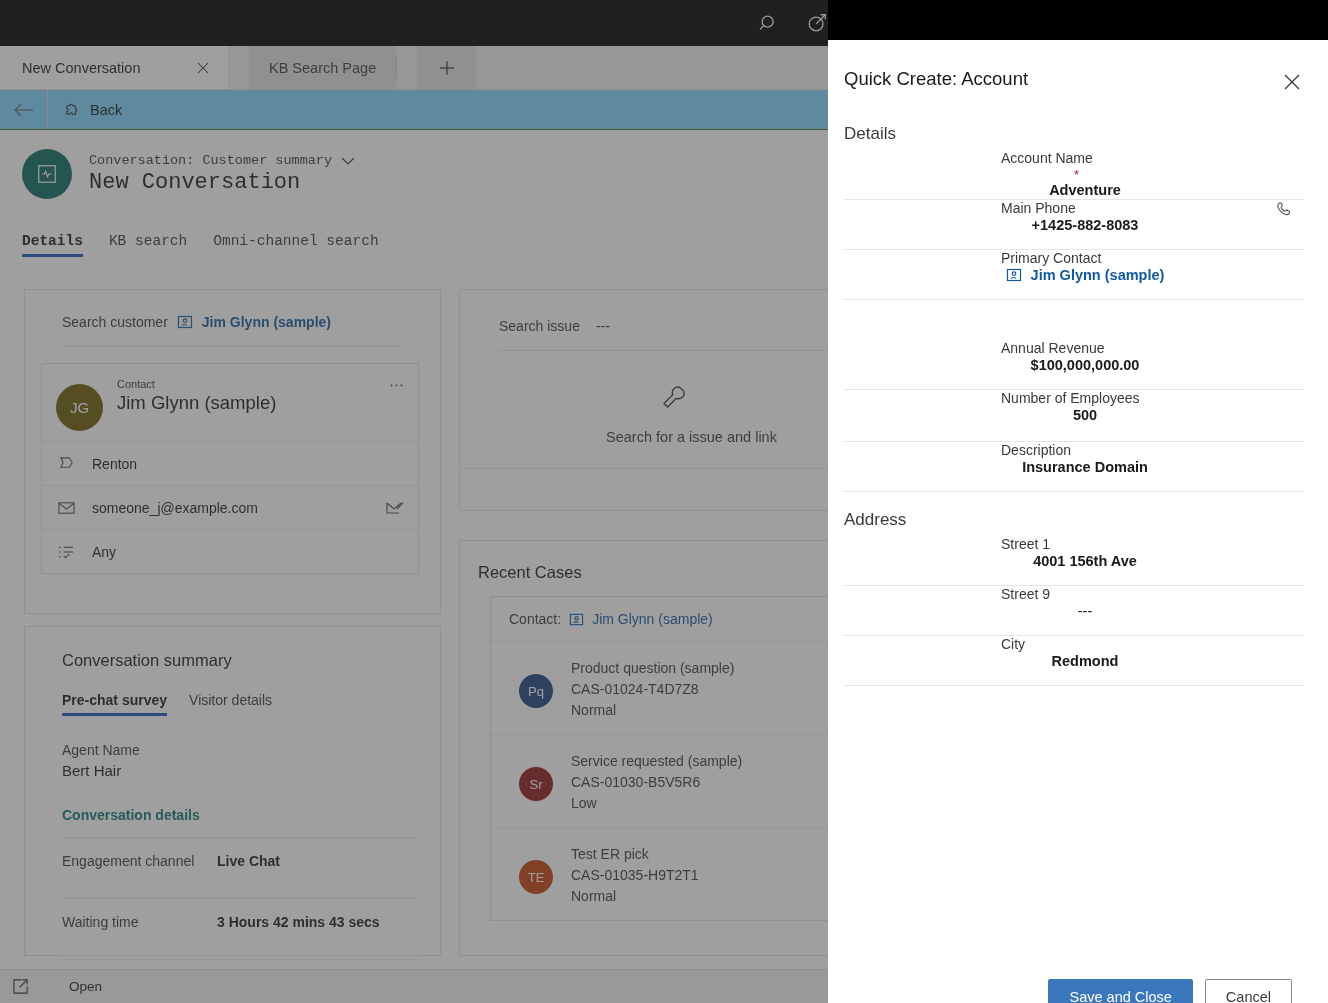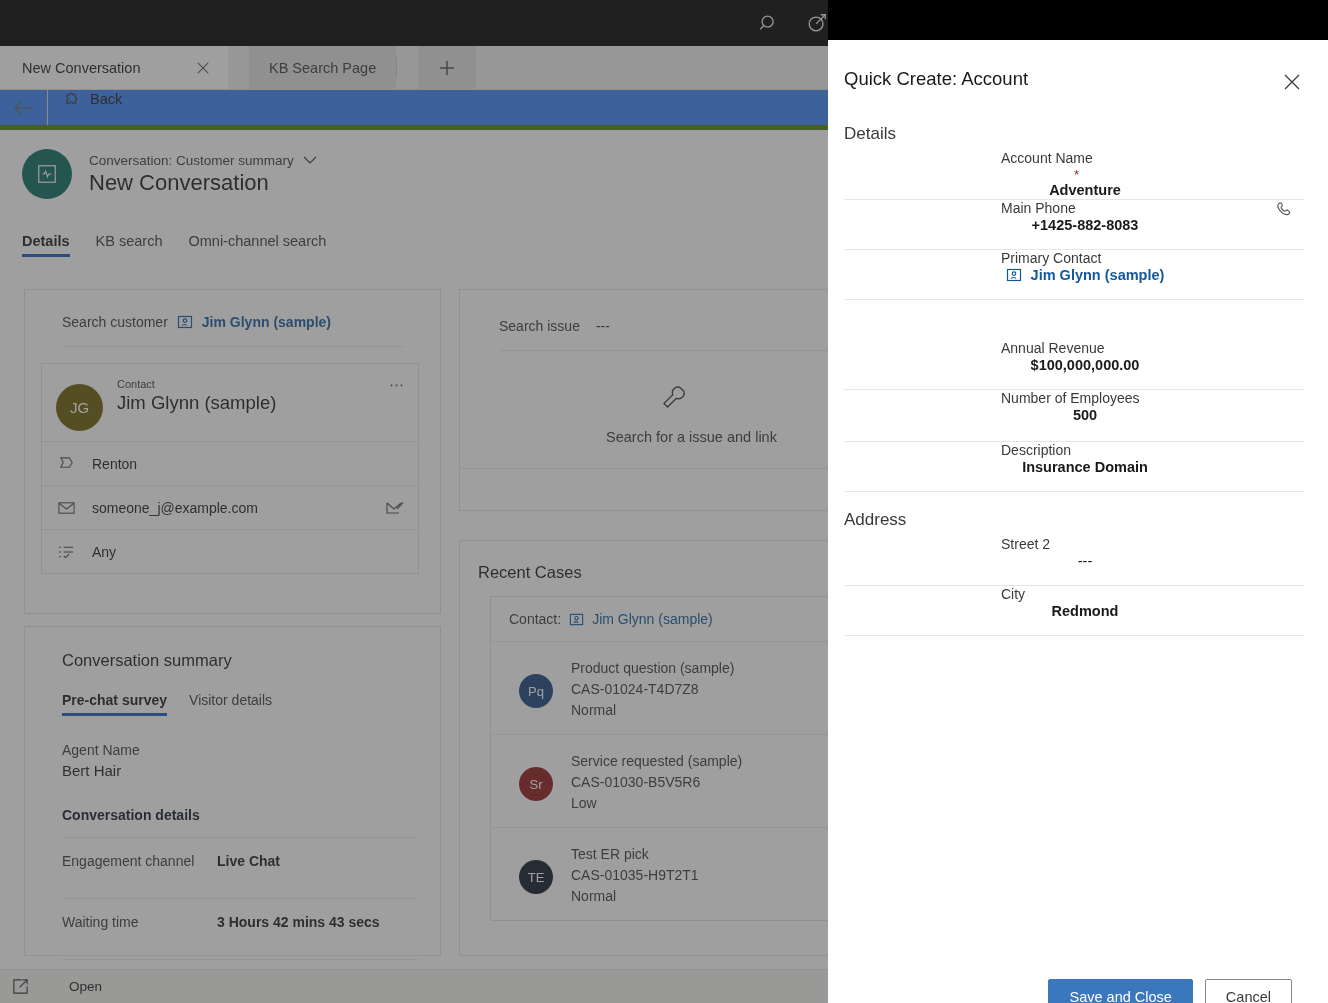--- a/index.html
+++ b/index.html
@@ -31,35 +31,36 @@
     position: relative;
   }
   .tab.active { background: #ffffff; min-width: 228px; justify-content: space-between; }
   .tab.inactive { background: #e1e1e1; color: #3b3a39; padding: 0 20px; margin-left: 21px; }
   .tab-close { width: 14px; height: 14px; margin-left: 28px; color: #3b3a39; }
   .tab-divider { width: 1px; background: #c8c8c8; margin: 11px 0; }
   .tab-add { display: flex; align-items: center; padding: 0 16px; color: #333; }
 
   .cmdbar {
     position: absolute; top: 90px; left: 0; width: 1328px; height: 40px;
-    background: #3b82f6; display: flex; align-items: flex-start;
-    border-bottom: 5px solid #4d7c0f;
+    background: #7dd3fc; display: flex; align-items: center;
+    border-bottom: 1px solid #4d7c0f;
   }
   .cmd-back-arrow {
     width: 48px; height: 100%; display: flex; align-items: center;
     justify-content: center; border-right: 1px solid #d8d8d8; color: #666;
   }
   .cmd-back {
     display: flex; align-items: center; gap: 9px;
     padding-left: 16px; font-size: 14.5px; color: #1b1a19;
   }
 
   .pagehead {
     position: absolute; top: 131px; left: 0; width: 1328px; height: 150px;
     background: #ffffff;
+    font-family: Liberation Mono, monospace;
   }
   .entity-row { display: flex; align-items: center; padding: 18px 0 0 22px; gap: 17px; }
   .entity-avatar {
     width: 50px; height: 50px; border-radius: 50%;
     background: #0b6a62; display: flex; align-items: center; justify-content: center;
   }
   .entity-sub { display: flex; align-items: center; gap: 8px; font-size: 13.5px; color: #3b3a39; }
   .entity-title { font-size: 22px; color: #1b1a19; margin-top: 2px; font-weight: 400; }
 
   .subtabs { display: flex; gap: 26px; padding: 34px 0 0 22px; font-size: 14.5px; }
@@ -110,21 +111,21 @@
   .issue-hr2 { height: 1px; background: #e8e8e8; margin-top: 23px; }
 
   .summary-card { left: 24px; top: 343px; width: 417px; height: 330px; }
   .summary-title { font-size: 16.5px; color: #1b1a19; padding: 24px 0 0 37px; }
   .sum-tabs { display: flex; gap: 22px; padding: 22px 0 0 37px; font-size: 14px; }
   .sum-tab { color: #3b3a39; padding-bottom: 8px; position: relative; }
   .sum-tab.active { color: #1b1a19; font-weight: 600; }
   .sum-tab.active::after { content:""; position:absolute; left:0; right:0; bottom:0; height:3px; background:#185abd; }
   .agent-lbl { font-size: 14px; color: #3b3a39; padding: 26px 0 0 37px; }
   .agent-val { font-size: 15px; color: #1b1a19; padding: 4px 0 0 37px; }
-  .conv-details-h { font-size: 14px; font-weight: 600; color: #0f172a; padding: 28px 0 0 37px; }
+  .conv-details-h { font-size: 14px; font-weight: 600; color: #0f766e; padding: 28px 0 0 37px; }
   .kv-hr { height: 1px; background: #e8e8e8; margin: 14px 22px 0 37px; }
   .kv { display: flex; padding: 0 0 0 37px; align-items: center; height: 46px; font-size: 14px; }
   .kv .k { width: 155px; color: #3b3a39; }
   .kv .v { color: #1b1a19; font-weight: 600; }
 
   .cases-card { left: 459px; top: 257px; width: 430px; height: 416px; }
   .cases-title { font-size: 16.5px; color: #1b1a19; padding: 22px 0 0 18px; }
   .cases-inner { margin: 14px 0 0 30px; border: 1px solid #e3e3e3; border-right: none; }
   .cases-contact { display: flex; align-items: center; gap: 8px; padding: 14px 0 14px 18px; font-size: 14px; color: #3b3a39; position: relative; }
   .case-row { display: flex; gap: 18px; padding: 14px 0 16px 28px; border-top: 1px solid #eaeaea; }
@@ -414,21 +415,21 @@
           </div>
           <div class="case-row">
             <div class="case-avatar" style="background:#8f1a1a">Sr</div>
             <div class="case-lines">
               <span>Service requested (sample)</span>
               <span>CAS-01030-B5V5R6</span>
               <span>Low</span>
             </div>
           </div>
           <div class="case-row">
-            <div class="case-avatar" style="background:#0f172a">TE</div>
+            <div class="case-avatar" style="background:#c2410c">TE</div>
             <div class="case-lines">
               <span>Test ER pick</span>
               <span>CAS-01035-H9T2T1</span>
               <span>Normal</span>
             </div>
           </div>
         </div>
       </div>
 
     </div>
@@ -509,23 +510,28 @@
       </div>
 
       <div class="frow">
         <span class="f-lbl">Description</span>
         <span class="f-req"></span>
         <span class="f-val">Insurance Domain</span>
       </div>
 
       <div class="sect-h addr">Address</div>
 
-
-      <div class="frow">
-        <span class="f-lbl">Street 2</span>
+      <div class="frow">
+        <span class="f-lbl">Street 1</span>
+        <span class="f-req"></span>
+        <span class="f-val">4001 156th Ave</span>
+      </div>
+
+      <div class="frow">
+        <span class="f-lbl">Street 9</span>
         <span class="f-req"></span>
         <span class="f-val dash">---</span>
       </div>
 
       <div class="frow">
         <span class="f-lbl">City</span>
         <span class="f-req"></span>
         <span class="f-val">Redmond</span>
       </div>
 

